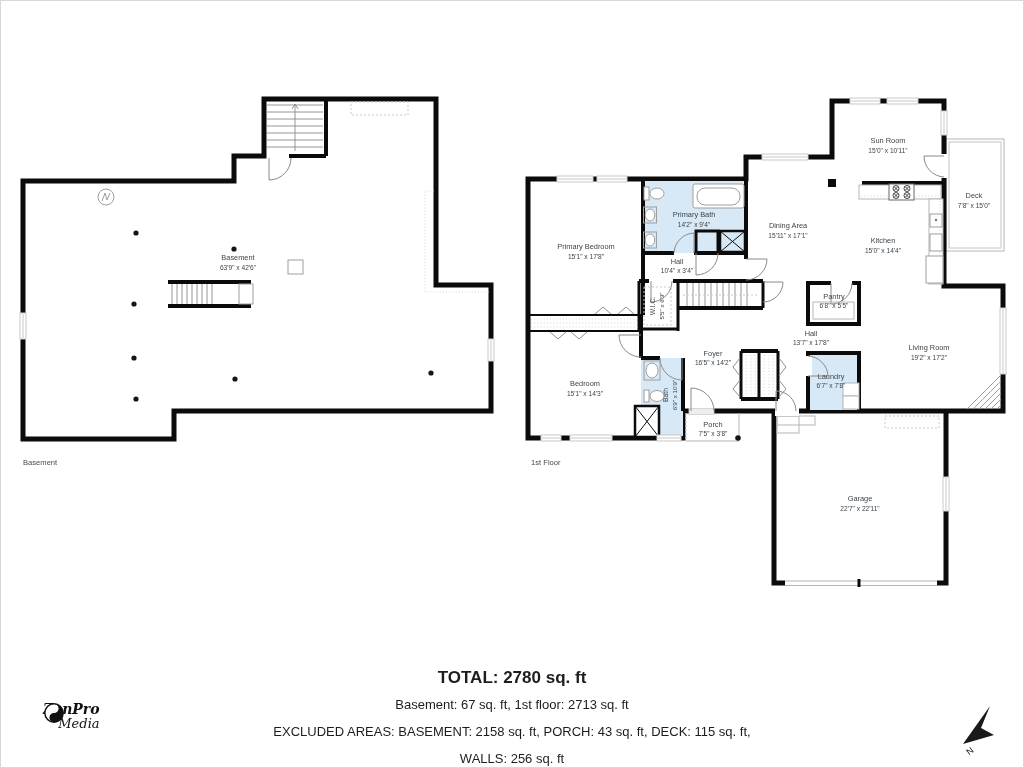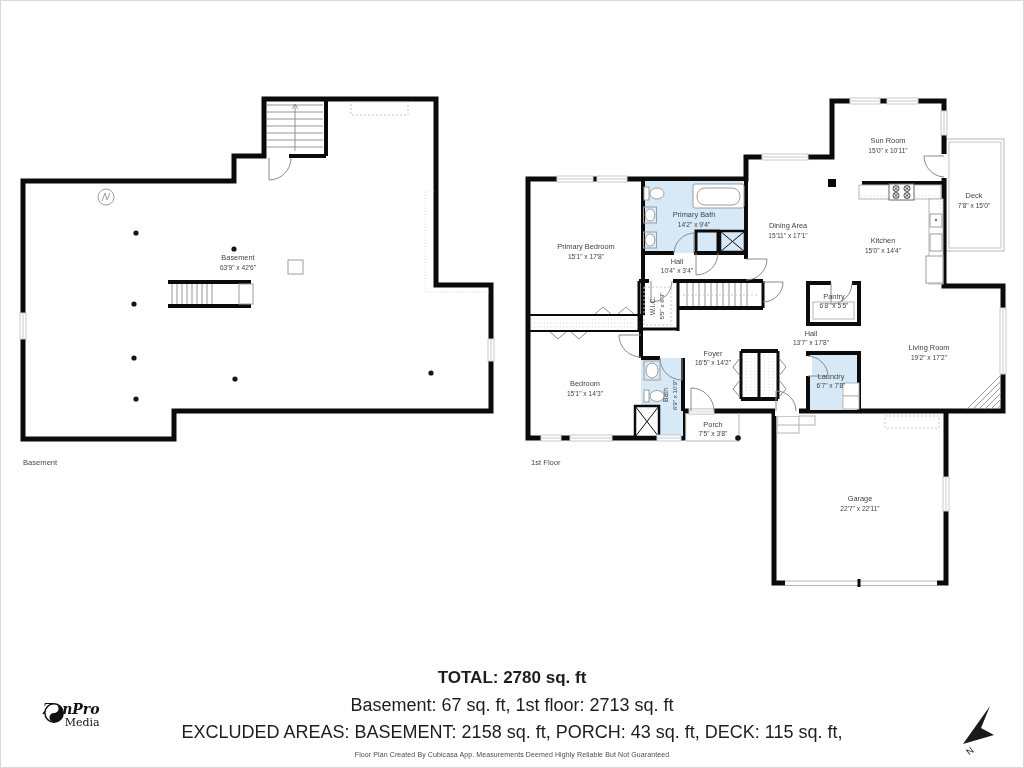--- a/index.html
+++ b/index.html
@@ -29,28 +29,28 @@
   .arc{stroke:#8a8a8a;fill:none;stroke-width:1;}
   .tread{stroke:#8a8a8a;stroke-width:0.9;fill:none;}
   .dot{fill:#151515;}
   .hatchln{stroke:#9e9e9e;stroke-width:1;}
   .chev{stroke:#8f8f8f;fill:none;stroke-width:1;}
   .gap{fill:#ffffff;stroke:none;}
   .blackfill{fill:var(--wall,#0b0b0b);}
 
   .footer{position:absolute;left:0;top:668px;width:100%;text-align:center;color:#1d1d1f;}
   .footer .total{font-size:17px;font-weight:700;line-height:17px;margin:0 0 1px 0;}
-  .footer .line{font-size:18px;line-height:16px;margin:11px;}
+  .footer .line{font-size:13px;line-height:16px;margin:11px;}
   .footer .disclaimer{font-size:7px;color:#4a4a4a;margin-top:8px;letter-spacing:.1px;}
 
   .logo{position:absolute;left:42px;top:701px;display:flex;align-items:flex-start;}
   .logo .mark{width:22px;height:22px;margin-right:3px;}
   .logo .wordwrap{display:flex;flex-direction:column;line-height:1;}
   .logo .word{font-family:"DejaVu Serif",serif;font-style:italic;font-weight:700;font-size:14px;color:#111;}
-  .logo .sub{font-family:"DejaVu Serif",serif;font-size:11px;color:#111;align-self:flex-end;margin-top:1px;}
+  .logo .sub{font-family:"DejaVu Serif",serif;font-style:italic;font-size:13px;color:#111;align-self:flex-end;margin-top:1px;}
 </style>
 </head>
 <body>
 
 <div class="page">
 
 <svg width="1024" height="768" viewBox="0 0 1024 768">
 
   <g>
     <path class="outline" d="M 263,98 H 435 V 284 H 490 V 410 H 173 V 438 H 22 V 180 H 233 V 155 H 263 Z"></path>
@@ -382,16 +382,17 @@
   <div class="wordwrap">
     <span class="word">ZenPro</span>
     <span class="sub">Media</span>
   </div>
 </div>
 
 <div class="footer">
   <div class="total">TOTAL: 2780 sq. ft</div>
   <div class="line">Basement: 67 sq. ft, 1st floor: 2713 sq. ft</div>
   <div class="line">EXCLUDED AREAS: BASEMENT: 2158 sq. ft, PORCH: 43 sq. ft, DECK: 115 sq. ft,</div>
+  <div class="line">WALLS: 256 sq. ft</div>
   <div class="disclaimer">Floor Plan Created By Cubicasa App. Measurements Deemed Highly Reliable But Not Guaranteed</div>
 </div>
 
 </div>
 
 </body></html>

